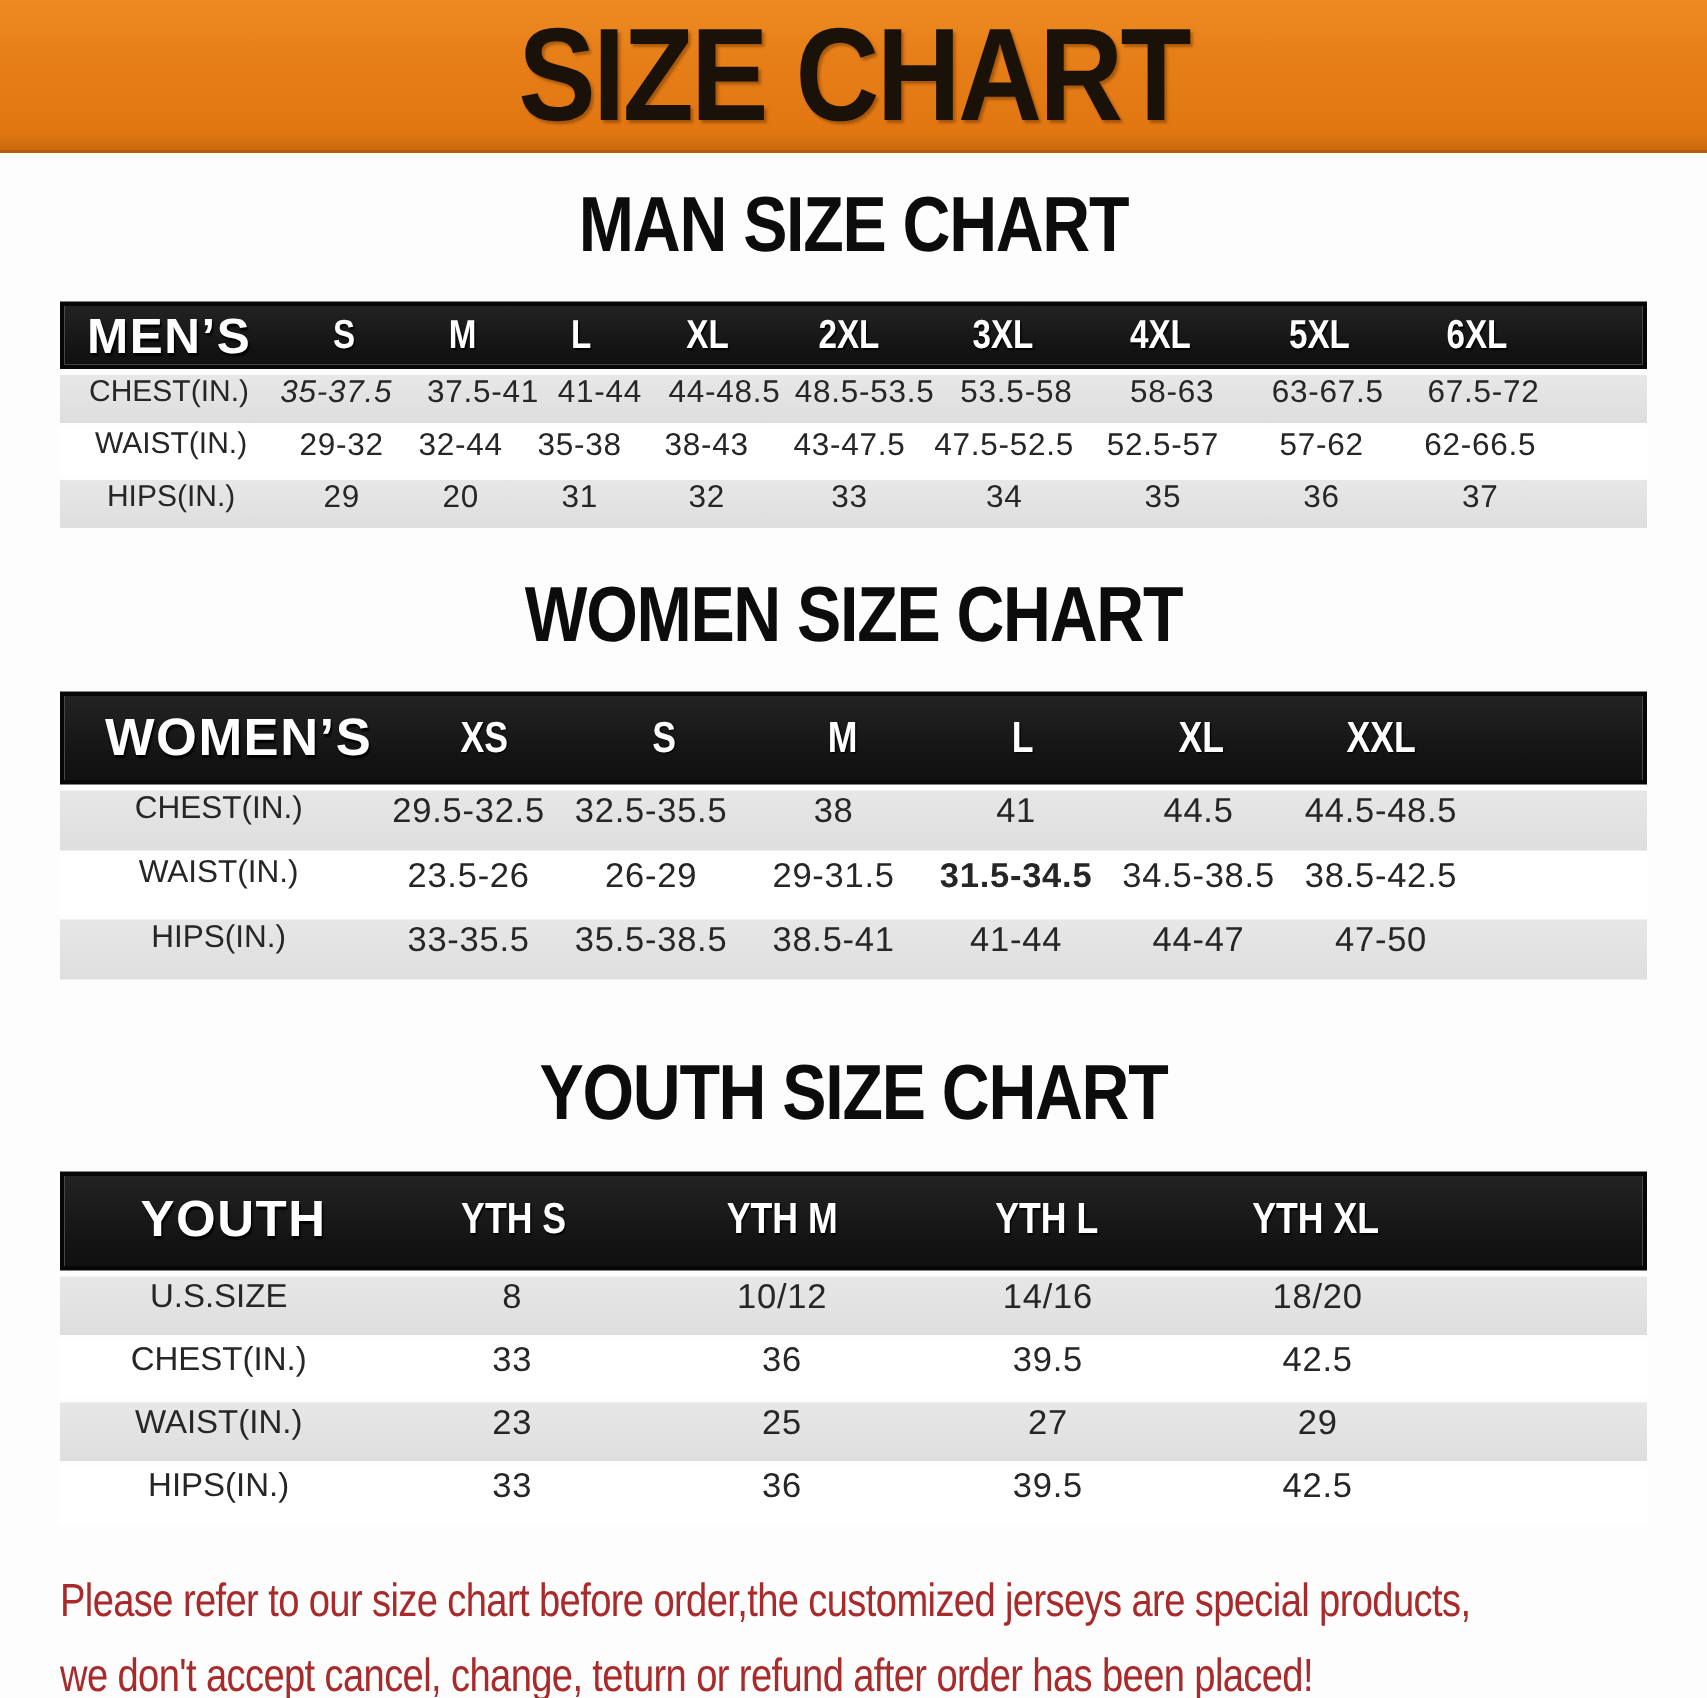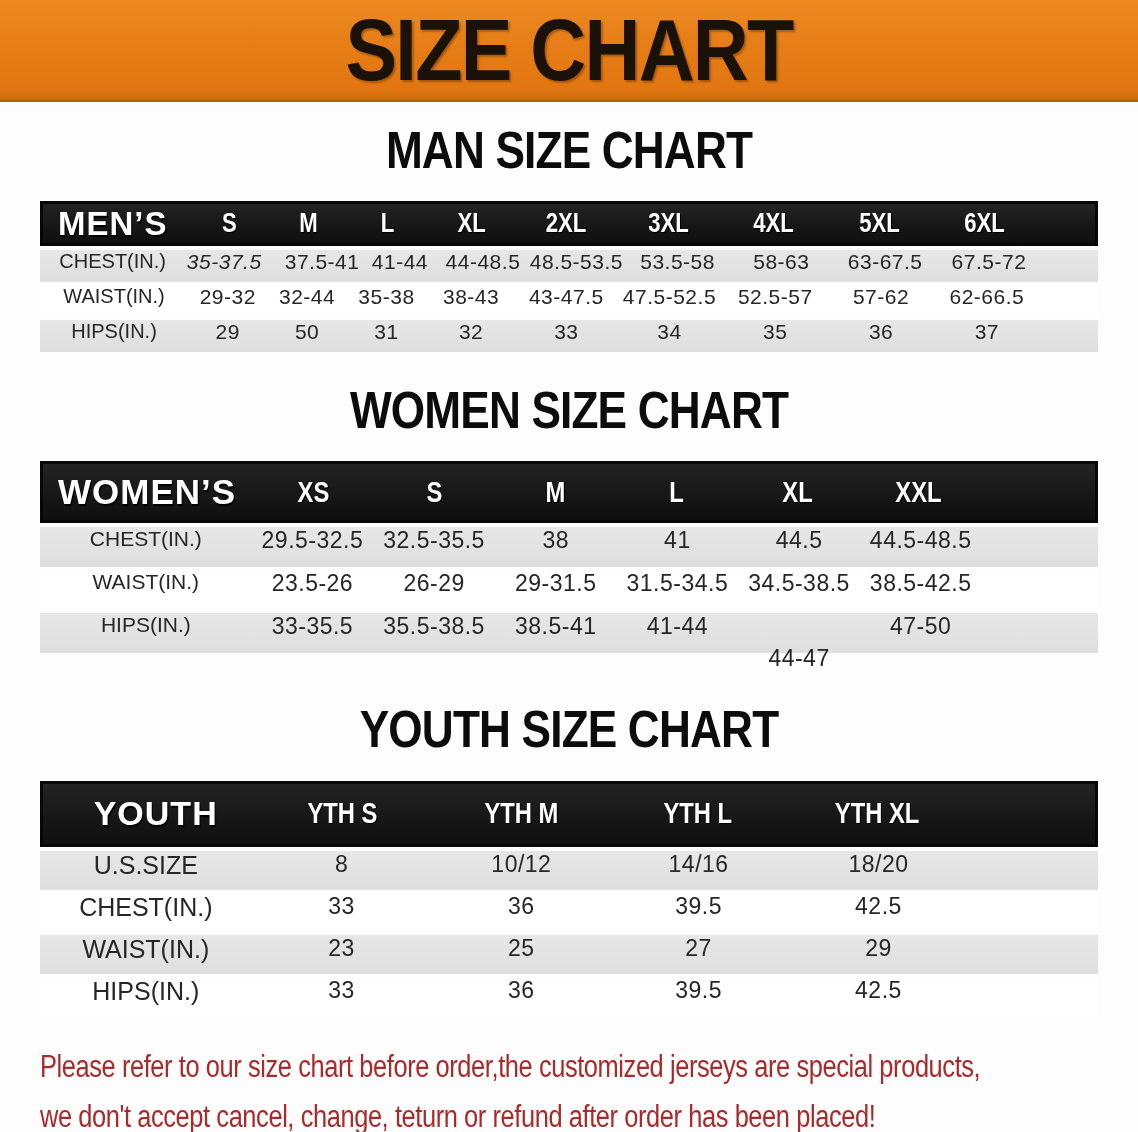--- a/index.html
+++ b/index.html
@@ -20,21 +20,21 @@
   .sec-0 .section-heading { margin:20px 0 22px; }
   .sec-1 .section-heading { margin:30px 0 22px; }
   .sec-2 .section-heading { margin:48px 0 22px; }
 
   
   .size-table { width:1058px; margin-left:40px; }
   .thead { display:flex; align-items:center; color:#ffffff;
     background:linear-gradient(180deg,#232323,#141414 70%,#101010);
     border:3px solid #070707; }
   .sec-0 .thead { height:45px; }
-  .sec-1 .thead { height:62px; }
+  .sec-1 .thead { height:62px;padding-left:12px; }
   .sec-2 .thead { height:66px; }
   .thead .hlabel { font-weight:bold; text-align:left; padding-left:15px; letter-spacing:1px;
     white-space:nowrap; text-shadow:1px 2px 1px #000; }
   .sec-0 .thead .hlabel { font-size:33px; }
   .sec-1 .thead .hlabel { font-size:35px; }
   .sec-2 .thead .hlabel { font-size:34px; }
   .thead .col { text-align:center; font-weight:bold; transform:scaleX(0.82);
     white-space:nowrap; text-shadow:1px 1px 1px #000; }
   .sec-0 .thead .col { font-size:27px; }
   .sec-1 .thead .col { font-size:29px; }
@@ -43,21 +43,21 @@
   .trow { display:flex; align-items:flex-start; margin-top:3px; color:#262626; }
   .trow.first { margin-top:4px; }
   .trow.gray  { background:linear-gradient(180deg,#e7e7e7,#dedede); }
   .trow.white { background:#ffffff; }
   .sec-0 .trow { height:32px; font-size:21px; }
   .sec-1 .trow { height:40px; font-size:23px; }
   .sec-2 .trow { height:39px; font-size:23px; }
   .trow .rlabel { text-align:center; white-space:nowrap; }
   .sec-0 .trow .rlabel { font-size:20px; }
   .sec-1 .trow .rlabel { font-size:21px; }
-  .sec-2 .trow .rlabel { font-size:25px; }
+  .sec-2 .trow .rlabel { font-size:22px; }
   .trow .val { text-align:center; white-space:nowrap; letter-spacing:0.5px; }
 
   
   .disclaimer { margin:26px 0 0 40px; color:#a82a2a; }
   .disclaimer p { font-size:31px; line-height:50px; letter-spacing:-0.5px;
     white-space:nowrap; transform:scaleX(0.82); transform-origin:left center; }
 </style>
 </head>
 <body>
 
@@ -105,21 +105,21 @@
             <div class="val" style="width: 9.5%;">43-47.5</div>
             <div class="val" style="width: 10%;">47.5-52.5</div>
             <div class="val" style="width: 10%;">52.5-57</div>
             <div class="val" style="width: 10%;">57-62</div>
             <div class="val" style="width: 10%;">62-66.5</div>
             <div class="val filler" style="width: 5.5%;"></div>
           </div>
           <div class="trow gray">
             <div class="rlabel" style="width: 14%;">HIPS(IN.)</div>
             <div class="val" style="width: 7.5%;">29</div>
-            <div class="val" style="width: 7.5%;">50</div>
+            <div class="val" style="width: 7.5%;">20</div>
             <div class="val" style="width: 7.5%;">31</div>
             <div class="val" style="width: 8.5%;">32</div>
             <div class="val" style="width: 9.5%;">33</div>
             <div class="val" style="width: 10%;">34</div>
             <div class="val" style="width: 10%;">35</div>
             <div class="val" style="width: 10%;">36</div>
             <div class="val" style="width: 10%;">37</div>
             <div class="val filler" style="width: 5.5%;"></div>
           </div>
         </div>
@@ -145,32 +145,32 @@
             <div class="val" style="width: 11.5%;">41</div>
             <div class="val" style="width: 11.5%;">44.5</div>
             <div class="val" style="width: 11.5%;">44.5-48.5</div>
             <div class="val filler" style="width: 11%;"></div>
           </div>
           <div class="trow white">
             <div class="rlabel" style="width: 20%;">WAIST(IN.)</div>
             <div class="val" style="width: 11.5%;">23.5-26</div>
             <div class="val" style="width: 11.5%;">26-29</div>
             <div class="val" style="width: 11.5%;">29-31.5</div>
-            <div class="val" style="width: 11.5%;">31.5-34.5</div>
+            <div class="val" style="width: 11.5%; font-weight: bold;">31.5-34.5</div>
             <div class="val" style="width: 11.5%;">34.5-38.5</div>
             <div class="val" style="width: 11.5%;">38.5-42.5</div>
             <div class="val filler" style="width: 11%;"></div>
           </div>
           <div class="trow gray">
             <div class="rlabel" style="width: 20%;">HIPS(IN.)</div>
             <div class="val" style="width: 11.5%;">33-35.5</div>
             <div class="val" style="width: 11.5%;">35.5-38.5</div>
             <div class="val" style="width: 11.5%;">38.5-41</div>
             <div class="val" style="width: 11.5%;">41-44</div>
-            <div class="val" style="width: 11.5%; margin-top: 32px;">44-47</div>
+            <div class="val" style="width: 11.5%;">44-47</div>
             <div class="val" style="width: 11.5%;">47-50</div>
             <div class="val filler" style="width: 11%;"></div>
           </div>
         </div>
       </section>
       <section class="chart-section sec-2">
         <h2 class="section-heading">YOUTH SIZE CHART</h2>
         <div class="size-table">
           <div class="thead">
             <div class="hlabel" style="width: 20%; text-align: center;">YOUTH</div>

